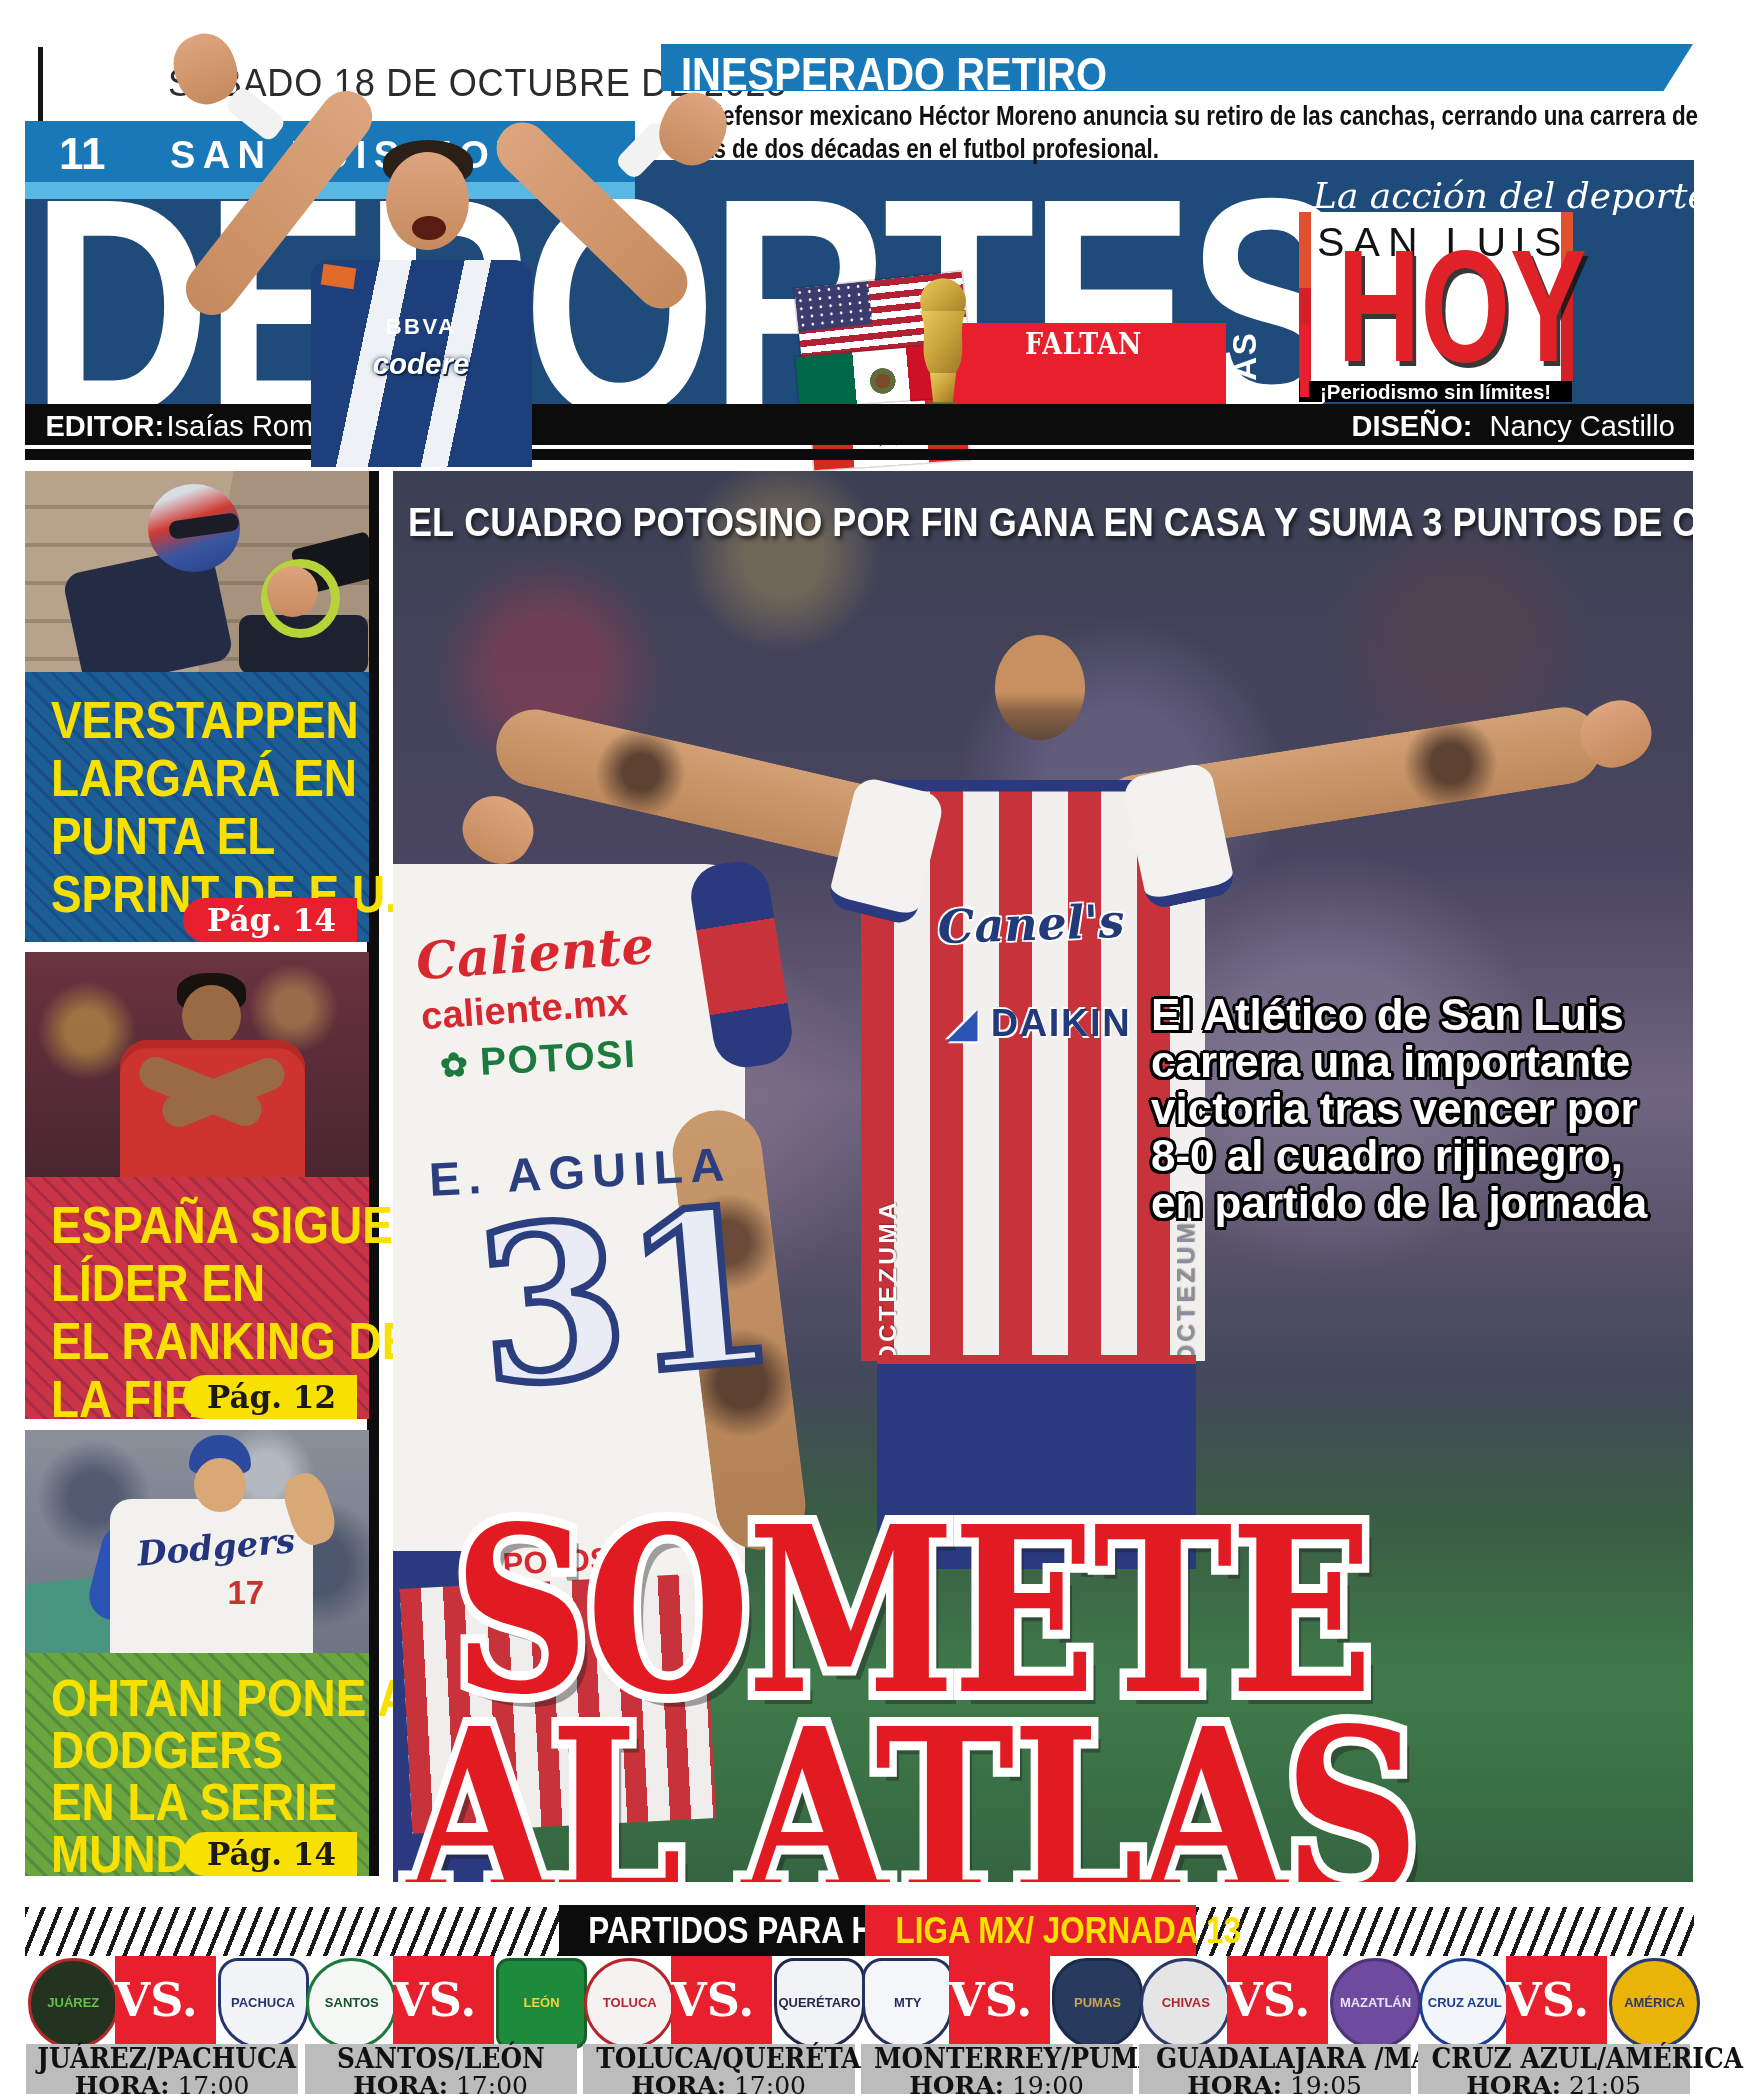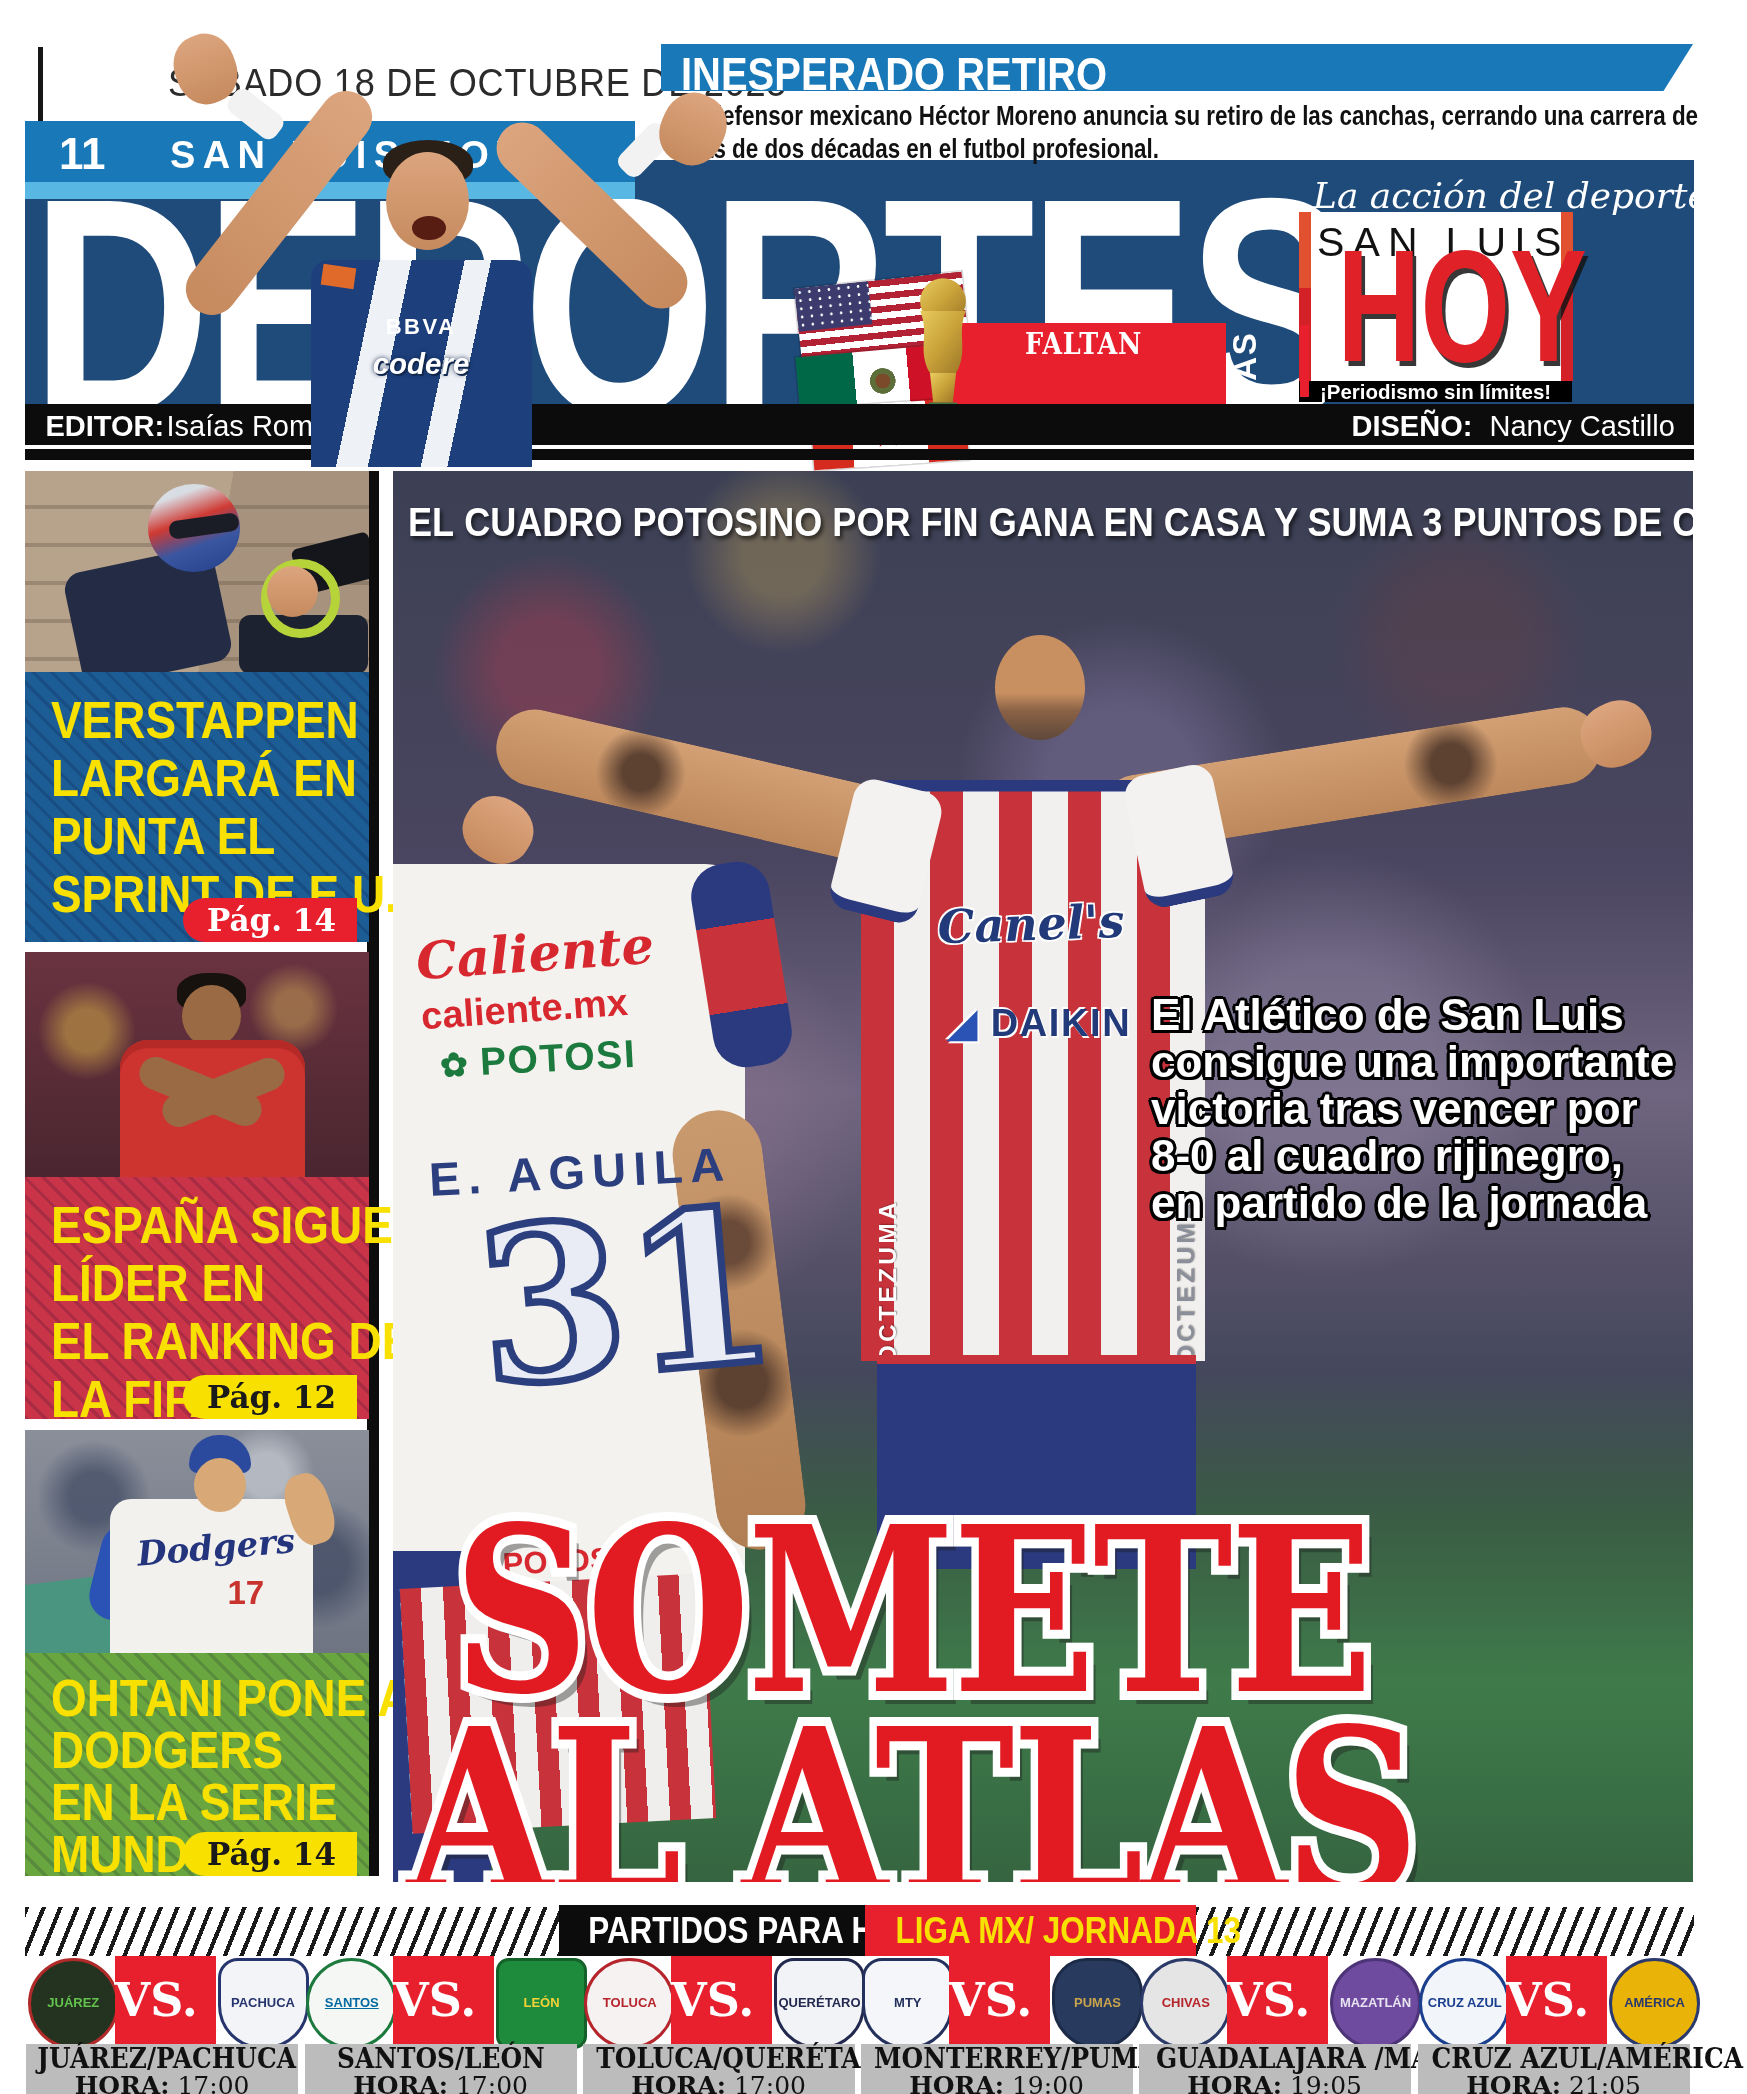--- a/index.html
+++ b/index.html
@@ -411,21 +411,21 @@
     <div class="moct" id="cpMoctL">MOCTEZUMA</div>
     <div class="moct" id="cpMoctR">MOCTEZUMA</div>
     <div class="abs" id="cpShorts"></div>
 
     <div class="abs" id="kicker">
       <span class="lead">EL</span><span class="rest"> CUADRO POTOSINO POR FIN GANA EN CASA Y SUMA 3 PUNTOS DE ORO</span>
     </div>
 
     <div class="abs" id="summary">
       <div class="sumline">El Atlético de San Luis</div>
-      <div class="sumline">consigue una importante</div>
+      <div class="sumline">carrera una importante</div>
       <div class="sumline">victoria tras vencer por</div>
       <div class="sumline">8-0 al cuadro rijinegro,</div>
       <div class="sumline">en partido de la jornada</div>
     </div>
 
     <div class="abs bigline" id="bigline1">
       <span class="stroke">SOMETE</span>
       <span class="fill">SOMETE</span>
     </div>
     <div class="abs bigline" id="bigline2">
@@ -450,21 +450,21 @@
     <div class="logo away shield" style="background-color: rgb(242, 244, 248); color: rgb(39, 53, 110); border-color: rgb(39, 53, 110);">
       <span>PACHUCA</span>
       </div>
     <div class="capbar">
       <span class="capTeams">JUÁREZ/PACHUCA</span><br>
       <span class="capTime"><span class="hl">HORA:</span> <span>17:00</span></span>
     </div>
   </div>
 
   <div class="abs fixcol" style="left:303px">
-    <div class="logo home" style="background-color: rgb(244, 247, 243); color: #0369a1; border-color: rgb(29, 122, 62); text-decoration: underline;">
+    <div class="logo home" style="background-color: rgb(244, 247, 243); color: #14532d; border-color: rgb(29, 122, 62);">
       <span>SANTOS</span>
       </div>
     <div class="vsbox">VS.</div>
     <div class="logo away square" style="background-color: rgb(30, 138, 60); color: rgb(243, 210, 58); border-color: rgb(20, 97, 42);">
       <span>LEÓN</span>
       </div>
     <div class="capbar">
       <span class="capTeams">SANTOS/LEÓN</span><br>
       <span class="capTime"><span class="hl">HORA:</span> <span>17:00</span></span>
     </div>

